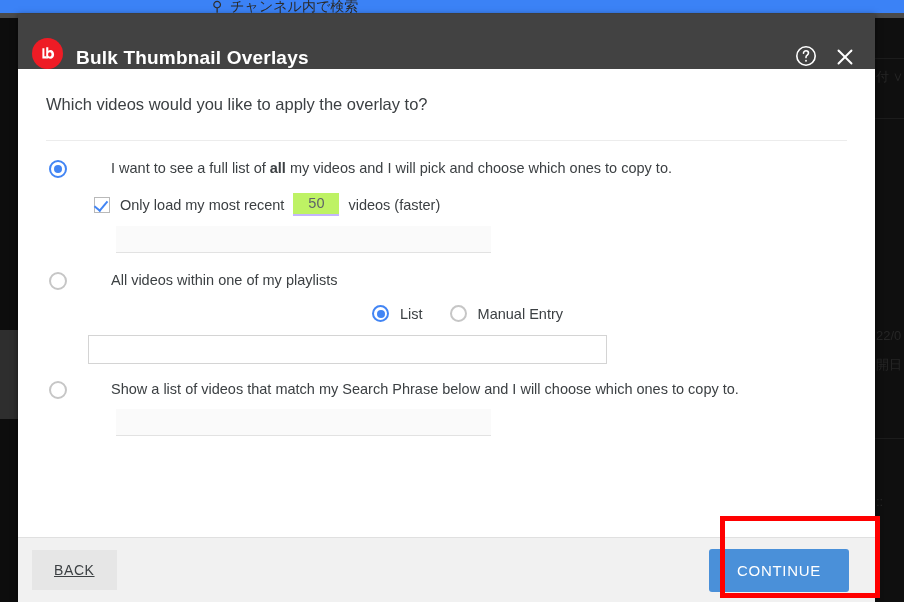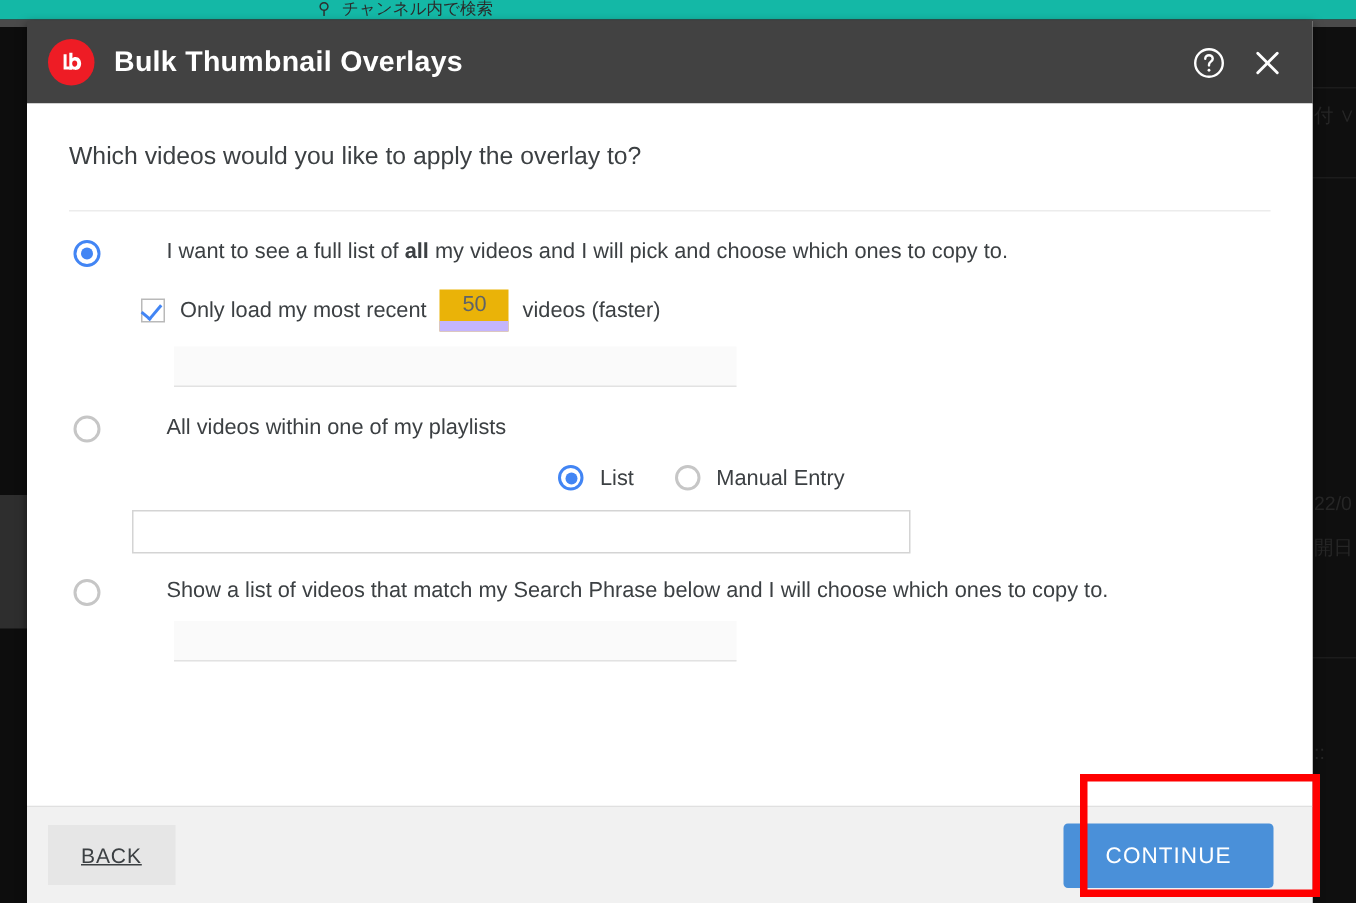--- a/index.html
+++ b/index.html
@@ -18,23 +18,23 @@
   
   #page-backdrop {
     position: absolute;
     inset: 0;
     background: #0d0d0d;
   }
   .bg-topbar {
     position: absolute;
     left: 0; top: 0;
     width: 904px; height: 13px;
-    background: #14b8a6;
+    background: #3b82f6;
     color: #2b2b2b;
-    font-size: 11px;
+    font-size: 14px;
     line-height: 13px;
     overflow: hidden;
     white-space: nowrap;
   }
   .bg-topbar .bg-search-icon {
     display: inline-block;
     margin: 0 8px 0 212px;
     color: #2e2e2e;
   }
   .bg-strip {
@@ -81,21 +81,21 @@
     box-shadow: 0 1px 6px rgba(0,0,0,0.5);
     display: flex;
     flex-direction: column;
   }
 
   
   .modal-header {
     height: 55px;
     background: #424242;
     display: flex;
-    align-items: center;
+    align-items: flex-end;
     padding: 0 18px 0 14px;
     box-sizing: border-box;
     flex: 0 0 auto;
   }
   .tb-logo {
     width: 31px; height: 31px;
     border-radius: 50%;
     background: #ee1c25;
     display: flex;
     align-items: center;
@@ -217,28 +217,28 @@
   .sub-label {
     font-size: 14.5px;
     color: #3c4043;
     margin-left: 10px;
     white-space: nowrap;
   }
   .num-input {
     width: 46px;
     margin: 0 9px;
     border: none;
-    border-bottom: 7px solid #c4b5fd;
+    border-bottom: 2px solid #c4b5fd;
     outline: none;
     font-family: "Liberation Sans", sans-serif;
     font-size: 14.5px;
     color: #5f6368;
     text-align: center;
     padding: 2px 0 3px 0;
-    background: #eab308;
+    background: #bef264;
   }
 
   
   .field-disabled {
     margin-left: 70px;
     margin-top: 10px;
     width: 375px;
     height: 27px;
     background: #fafafa;
     border: none;

